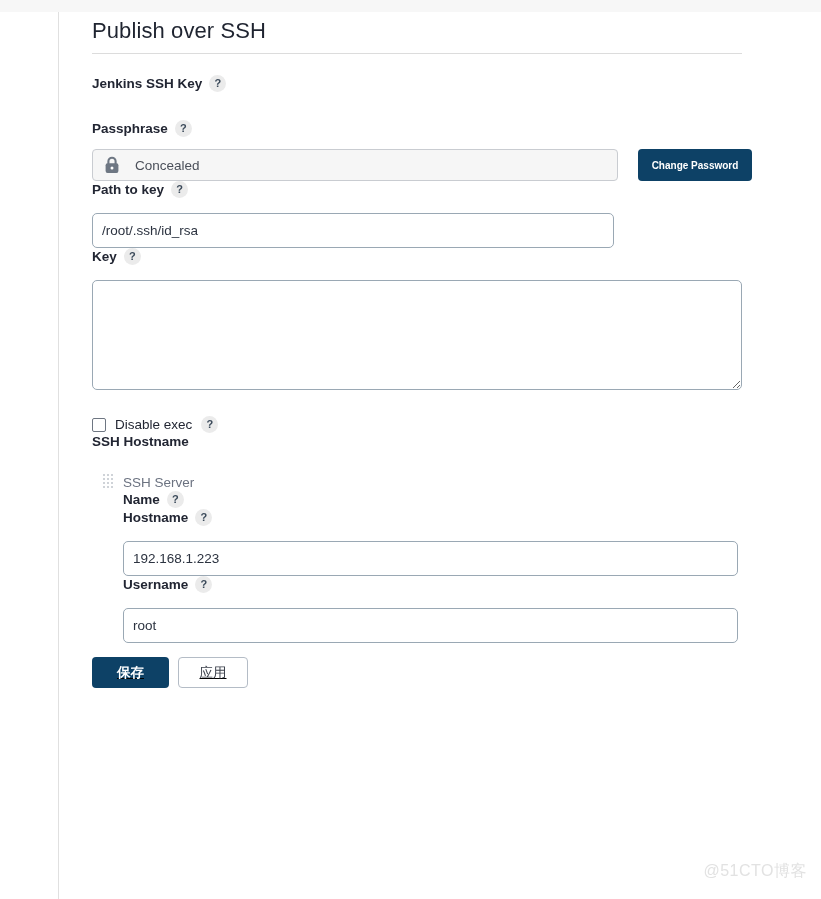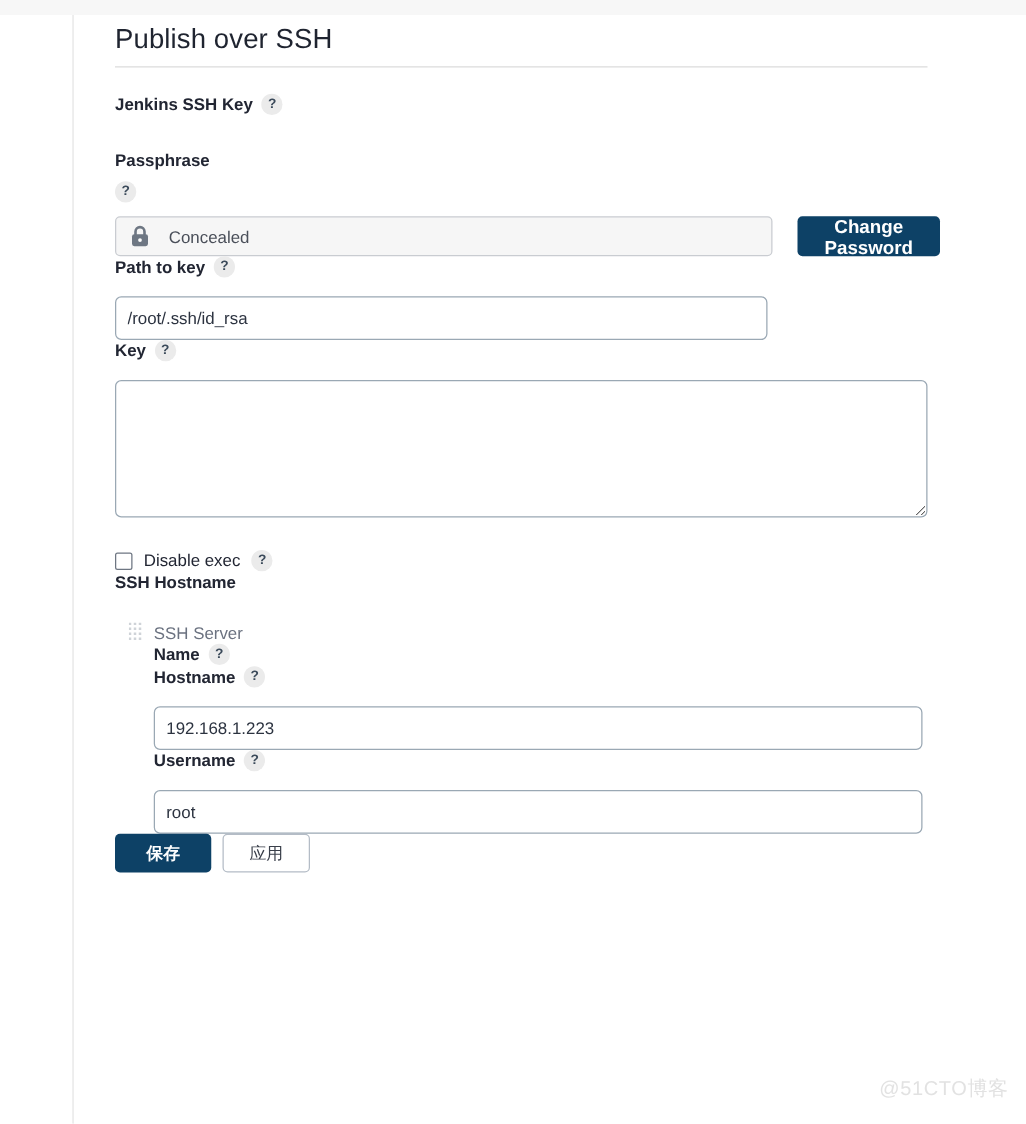--- a/index.html
+++ b/index.html
@@ -121,21 +121,21 @@
     color: #4a4f59;
   }
   .change-pw-btn {
     width: 114px;
     height: 32px;
     background: #0d4166;
     color: #ffffff;
     border: none;
     border-radius: 4px;
     font-family: inherit;
-    font-size: 15px;
+    font-size: 10px;
     font-weight: bold;
     cursor: pointer;
     padding: 0;
   }
 
   
   .text-input {
     box-sizing: border-box;
     height: 35px;
     border: 1px solid #9aa8b4;
@@ -211,20 +211,22 @@
     text-align: right;
   }
   .server-body {
     margin-left: 31px;
   }
 
   .btn-row {
     display: flex;
     align-items: flex-end;
     gap: 9px;
+    margin-top: 14px;
+    text-decoration: underline;
   }
   .btn-save {
     width: 77px;
     height: 31px;
     background: #0d4166;
     color: #ffffff;
     border: none;
     border-radius: 4px;
     font-family: inherit;
     font-size: 13.5px;
@@ -249,21 +251,21 @@
     position: absolute;
     right: 14px;
     bottom: 17px;
     font-size: 16px;
     color: #e2e2e2;
     letter-spacing: 0.5px;
     user-select: none;
   }
   .mt-14 { margin-top: 14px; }
   .mt-21 { margin-top: 21px; }
-  .mt-27 { margin-top: 27px; flex-direction: column; }
+  .mt-27 { margin-top: 27px; }
   .mt-30 { }
 </style>
 </head>
 <body>
 
 <div class="top-strip"></div>
 <div class="left-rail"></div>
 
 <div class="content">
   <div class="inner">

